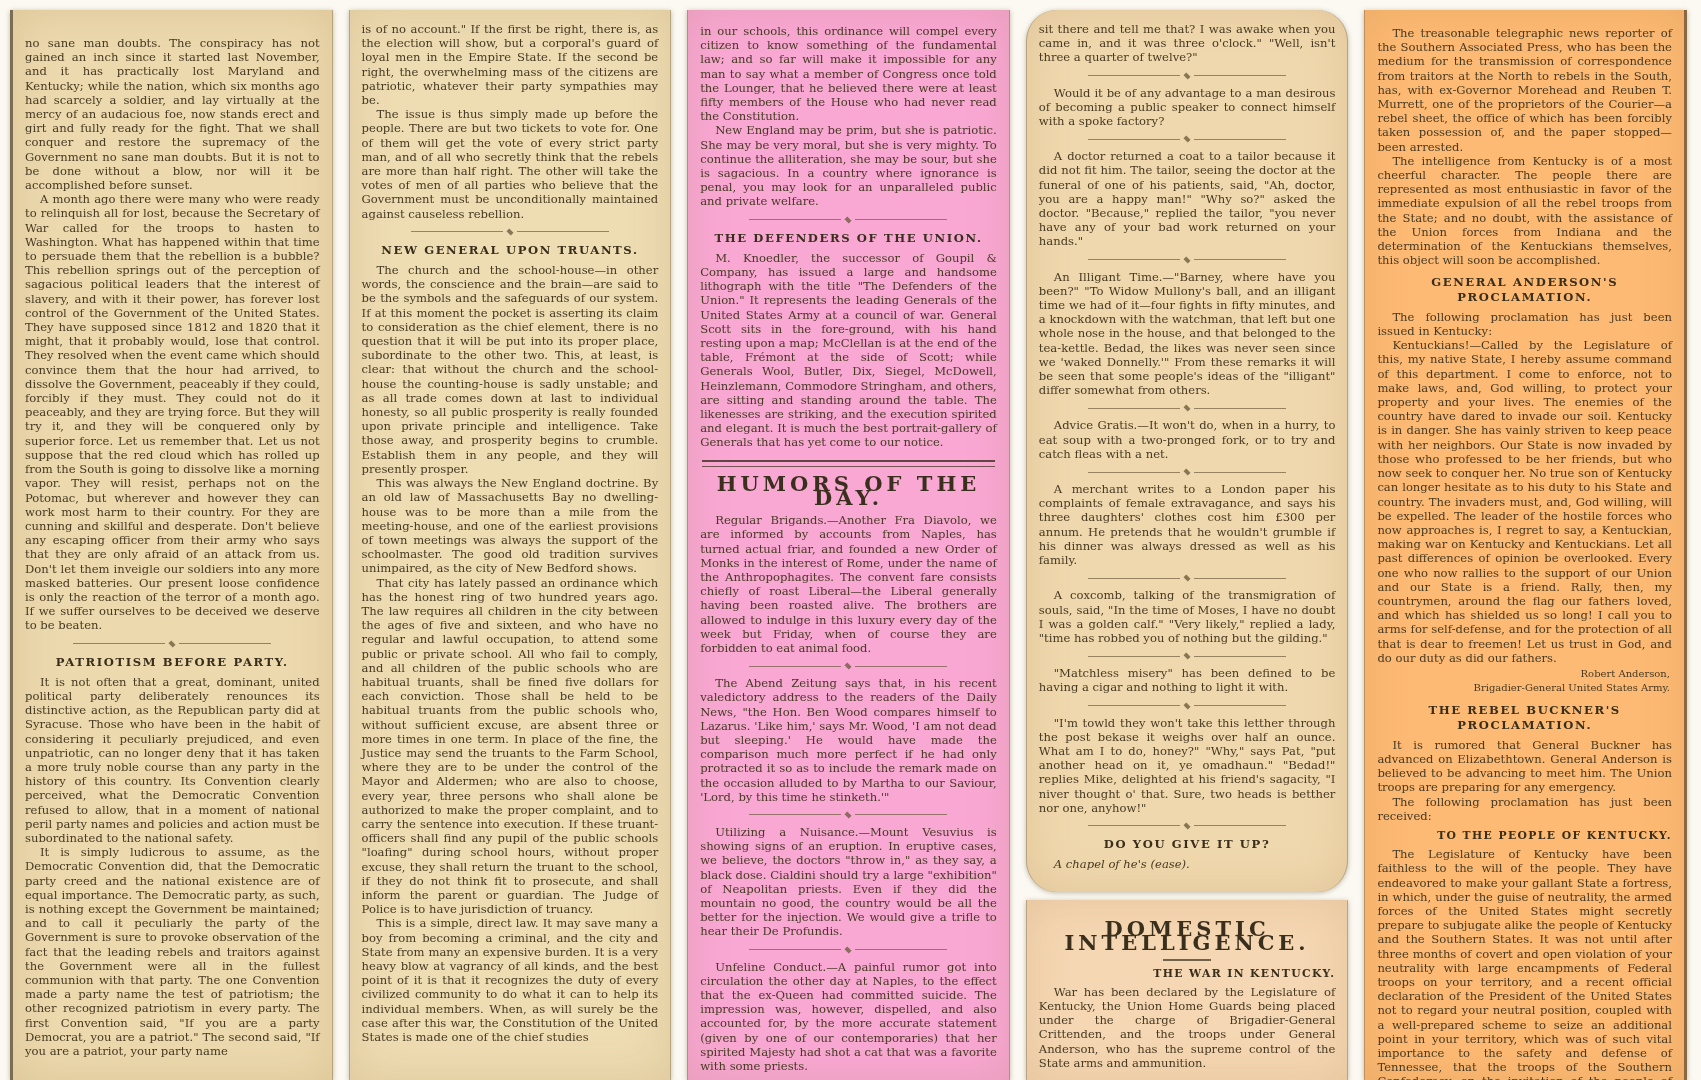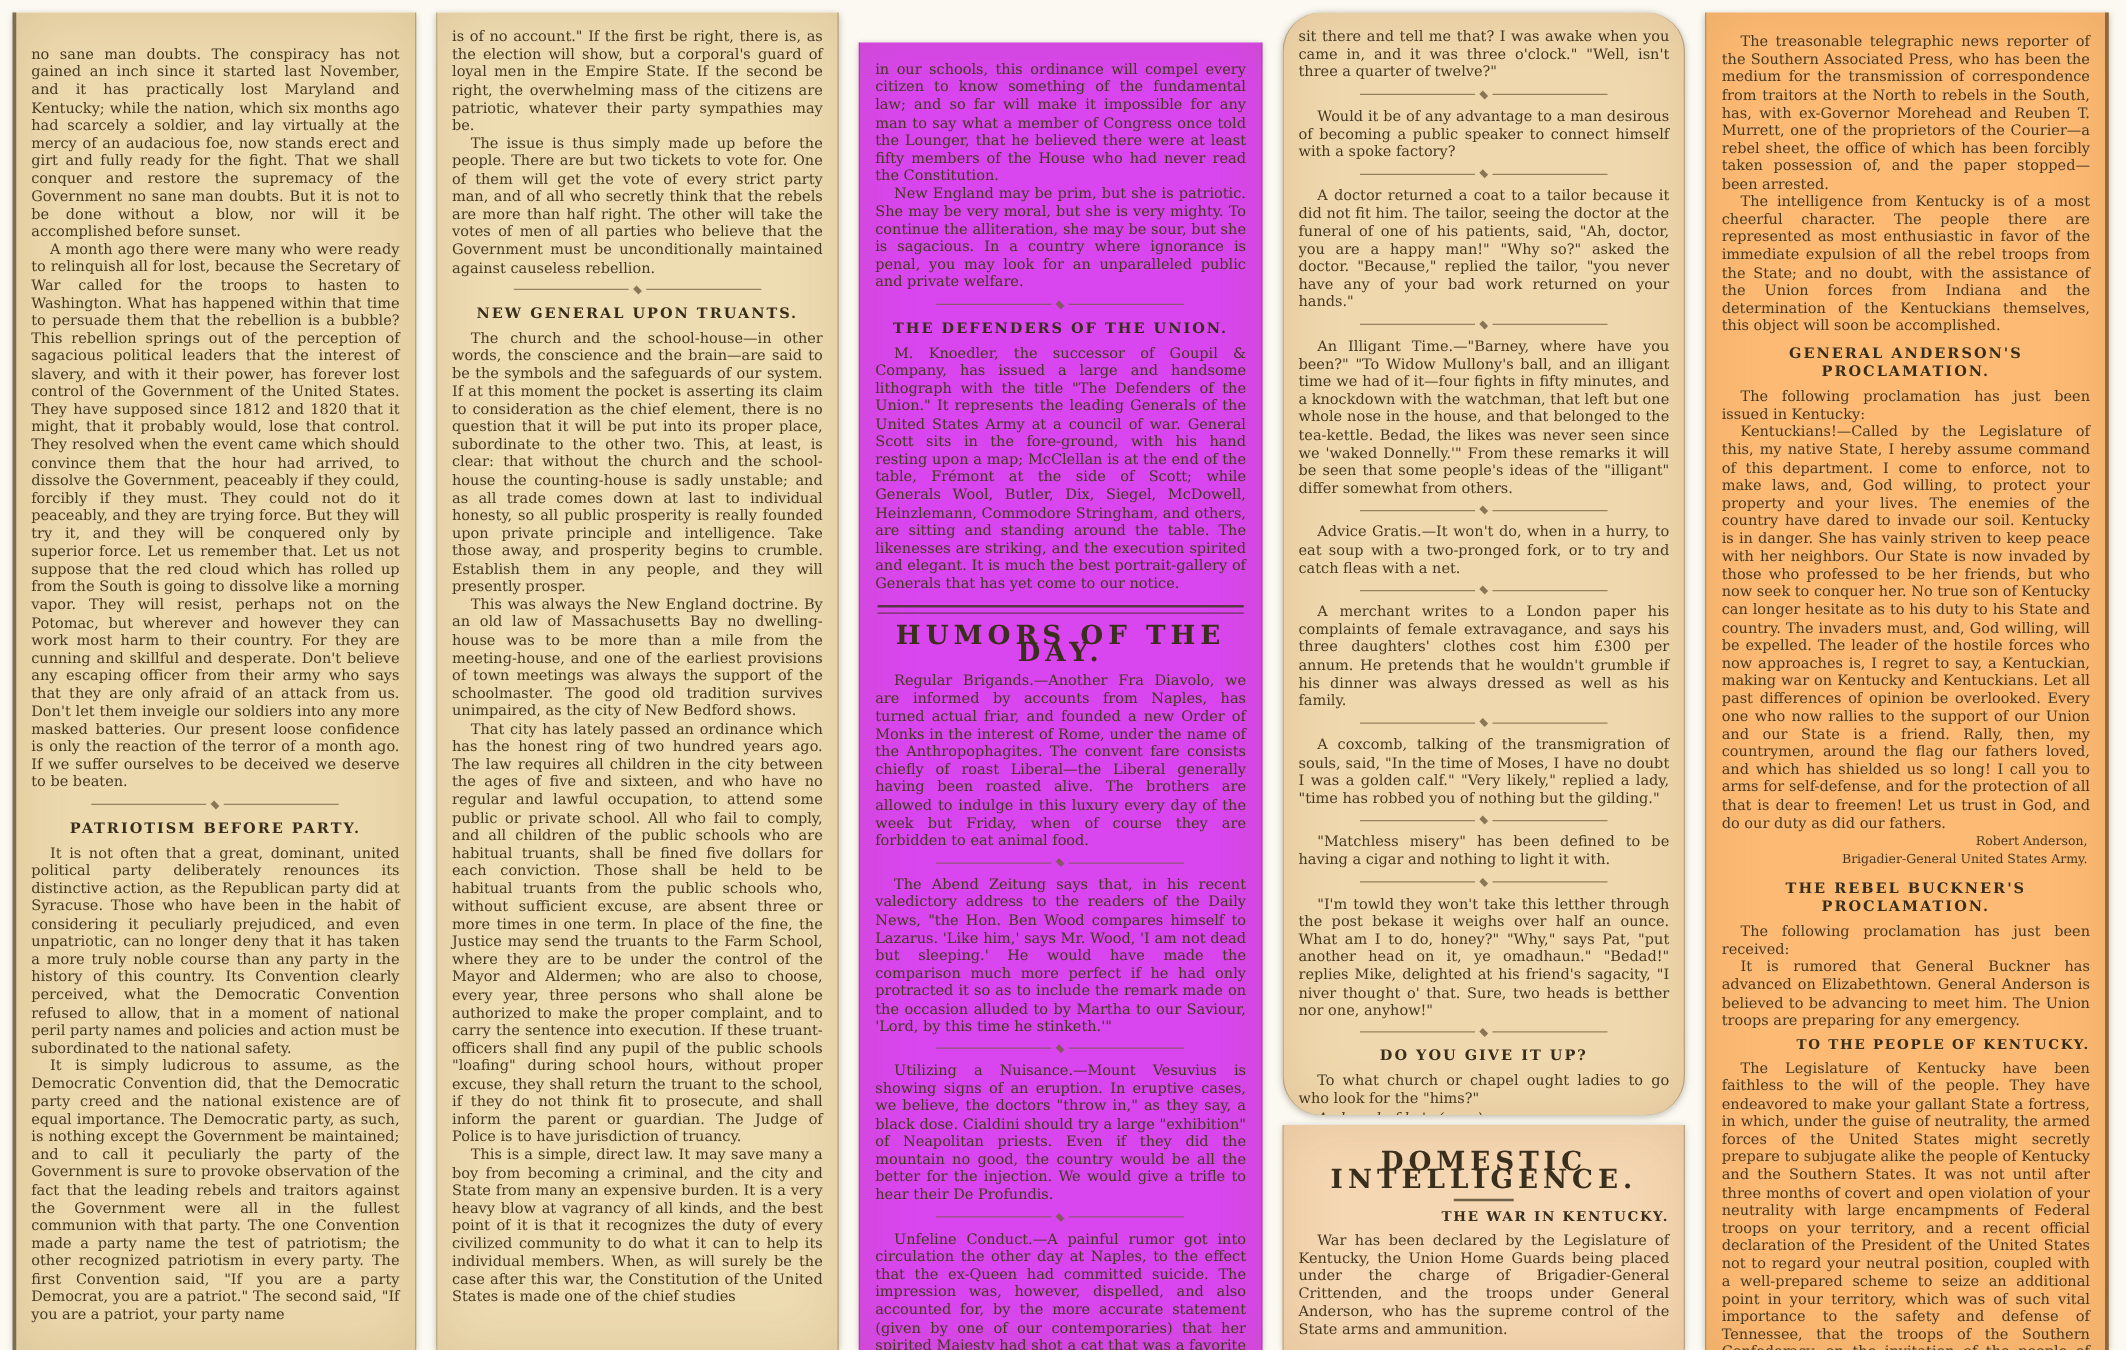--- a/index.html
+++ b/index.html
@@ -76,21 +76,21 @@
           <span class="l"></span>
         </div>
         <div class="h">NEW GENERAL UPON TRUANTS.</div>
         <div class="p">The church and the school-house—in other words, the conscience and the brain—are said to be the symbols and the safeguards of our system. If at this moment the pocket is asserting its claim to consideration as the chief element, there is no question that it will be put into its proper place, subordinate to the other two. This, at least, is clear: that without the church and the school-house the counting-house is sadly unstable; and as all trade comes down at last to individual honesty, so all public prosperity is really founded upon private principle and intelligence. Take those away, and prosperity begins to crumble. Establish them in any people, and they will presently prosper.</div>
         <div class="p">This was always the New England doctrine. By an old law of Massachusetts Bay no dwelling-house was to be more than a mile from the meeting-house, and one of the earliest provisions of town meetings was always the support of the schoolmaster. The good old tradition survives unimpaired, as the city of New Bedford shows.</div>
         <div class="p">That city has lately passed an ordinance which has the honest ring of two hundred years ago. The law requires all children in the city between the ages of five and sixteen, and who have no regular and lawful occupation, to attend some public or private school. All who fail to comply, and all children of the public schools who are habitual truants, shall be fined five dollars for each conviction. Those shall be held to be habitual truants from the public schools who, without sufficient excuse, are absent three or more times in one term. In place of the fine, the Justice may send the truants to the Farm School, where they are to be under the control of the Mayor and Aldermen; who are also to choose, every year, three persons who shall alone be authorized to make the proper complaint, and to carry the sentence into execution. If these truant-officers shall find any pupil of the public schools "loafing" during school hours, without proper excuse, they shall return the truant to the school, if they do not think fit to prosecute, and shall inform the parent or guardian. The Judge of Police is to have jurisdiction of truancy.</div>
         <div class="p">This is a simple, direct law. It may save many a boy from becoming a criminal, and the city and State from many an expensive burden. It is a very heavy blow at vagrancy of all kinds, and the best point of it is that it recognizes the duty of every civilized community to do what it can to help its individual members. When, as will surely be the case after this war, the Constitution of the United States is made one of the chief studies</div>
       </div>
     </div>
   <div class="col">
-      <div class="clipping" style="background: #d946ef; margin-top: 24px;">
+      <div class="clipping" style="background: #f9a8d4;">
         <div class="pf">in our schools, this ordinance will compel every citizen to know something of the fundamental law; and so far will make it impossible for any man to say what a member of Congress once told the Lounger, that he believed there were at least fifty members of the House who had never read the Constitution.</div>
         <div class="p">New England may be prim, but she is patriotic. She may be very moral, but she is very mighty. To continue the alliteration, she may be sour, but she is sagacious. In a country where ignorance is penal, you may look for an unparalleled public and private welfare.</div>
         <div class="orn">
           <span class="l"></span>
           <span class="d"></span>
           <span class="l"></span>
         </div>
         <div class="h">THE DEFENDERS OF THE UNION.</div>
         <div class="p">M. Knoedler, the successor of Goupil &amp; Company, has issued a large and handsome lithograph with the title "The Defenders of the Union." It represents the leading Generals of the United States Army at a council of war. General Scott sits in the fore-ground, with his hand resting upon a map; McClellan is at the end of the table, Frémont at the side of Scott; while Generals Wool, Butler, Dix, Siegel, McDowell, Heinzlemann, Commodore Stringham, and others, are sitting and standing around the table. The likenesses are striking, and the execution spirited and elegant. It is much the best portrait-gallery of Generals that has yet come to our notice.</div>
         <div class="rule"></div>
@@ -166,39 +166,38 @@
           <span class="d"></span>
           <span class="l"></span>
         </div>
         <div class="p">"I'm towld they won't take this letther through the post bekase it weighs over half an ounce. What am I to do, honey?" "Why," says Pat, "put another head on it, ye omadhaun." "Bedad!" replies Mike, delighted at his friend's sagacity, "I niver thought o' that. Sure, two heads is betther nor one, anyhow!"</div>
         <div class="orn">
           <span class="l"></span>
           <span class="d"></span>
           <span class="l"></span>
         </div>
         <div class="h">DO YOU GIVE IT UP?</div>
-        <div class="q">To what church or chapel ought ladies to go who look for the "hims?"</div>
         <div class="ans">A chapel of he's (ease).</div>
       </div>
       <div class="clipping fixed" style="background: rgb(245, 215, 179);">
         <div class="H">DOMESTIC INTELLIGENCE.</div>
         <div class="srule"></div>
         <div class="sh">THE WAR IN KENTUCKY.</div>
         <div class="p">War has been declared by the Legislature of Kentucky, the Union Home Guards being placed under the charge of Brigadier-General Crittenden, and the troops under General Anderson, who has the supreme control of the State arms and ammunition.</div>
       </div>
     </div>
   <div class="col">
       <div class="clipping" style="background: #fdba74;">
         <div class="p">The treasonable telegraphic news reporter of the Southern Associated Press, who has been the medium for the transmission of correspondence from traitors at the North to rebels in the South, has, with ex-Governor Morehead and Reuben T. Murrett, one of the proprietors of the Courier—a rebel sheet, the office of which has been forcibly taken possession of, and the paper stopped—been arrested.</div>
         <div class="p">The intelligence from Kentucky is of a most cheerful character. The people there are represented as most enthusiastic in favor of the immediate expulsion of all the rebel troops from the State; and no doubt, with the assistance of the Union forces from Indiana and the determination of the Kentuckians themselves, this object will soon be accomplished.</div>
         <div class="h">GENERAL ANDERSON'S PROCLAMATION.</div>
         <div class="p">The following proclamation has just been issued in Kentucky:</div>
         <div class="p">Kentuckians!—Called by the Legislature of this, my native State, I hereby assume command of this department. I come to enforce, not to make laws, and, God willing, to protect your property and your lives. The enemies of the country have dared to invade our soil. Kentucky is in danger. She has vainly striven to keep peace with her neighbors. Our State is now invaded by those who professed to be her friends, but who now seek to conquer her. No true son of Kentucky can longer hesitate as to his duty to his State and country. The invaders must, and, God willing, will be expelled. The leader of the hostile forces who now approaches is, I regret to say, a Kentuckian, making war on Kentucky and Kentuckians. Let all past differences of opinion be overlooked. Every one who now rallies to the support of our Union and our State is a friend. Rally, then, my countrymen, around the flag our fathers loved, and which has shielded us so long! I call you to arms for self-defense, and for the protection of all that is dear to freemen! Let us trust in God, and do our duty as did our fathers.</div>
         <div class="sig">Robert Anderson,
 Brigadier-General United States Army.</div>
         <div class="h">THE REBEL BUCKNER'S PROCLAMATION.</div>
+        <div class="p">It is rumored that General Buckner has advanced on Elizabethtown. General Anderson is believed to be advancing to meet him. The Union troops are preparing for any emergency.</div>
         <div class="p">The following proclamation has just been received:</div>
-        <div class="p">It is rumored that General Buckner has advanced on Elizabethtown. General Anderson is believed to be advancing to meet him. The Union troops are preparing for any emergency.</div>
         <div class="sh">TO THE PEOPLE OF KENTUCKY.</div>
         <div class="p">The Legislature of Kentucky have been faithless to the will of the people. They have endeavored to make your gallant State a fortress, in which, under the guise of neutrality, the armed forces of the United States might secretly prepare to subjugate alike the people of Kentucky and the Southern States. It was not until after three months of covert and open violation of your neutrality with large encampments of Federal troops on your territory, and a recent official declaration of the President of the United States not to regard your neutral position, coupled with a well-prepared scheme to seize an additional point in your territory, which was of such vital importance to the safety and defense of Tennessee, that the troops of the Southern Confederacy, on the invitation of the people of Kentucky, occupied a defensive post in your State. In doing so the commander announced his purpose to evacuate your territory simultaneously with a similar movement on the part of the Federal forces, whenever the Legislature of Kentucky shall undertake to enforce against both belligerents the strict neutrality which they have so often declared. I return among you, citizens of Kentucky, at the head of a force, the advance of which is composed entirely of Kentuckians. We do not come to molest any citizen, whatever may be his political opinion. Unlike the agents of the Northern despotism, who seek to reduce us to the condition of dependent vassals, we believe that the recognition of the civil rights of citizens is the foundation of constitutional liberty; and that the claim of the President of the United States to declare martial law, to suspend the privilege of the writ of habeas corpus, and to convert every barrack and prison in the land into a Bastile is nothing but the claim which other tyrants have assumed to subjugate a free people. The Confederate States occupy Bowling Green as a defensive position. I renew the pledges of commanders of other columns of Confederate troops to retire from the territory of Kentucky on the same conditions which will govern their movements. I further give you my own assurance that the force under my command will be used as an aid to the government of Kentucky in carrying out the strict neutrality desired by</div>
       </div>
     </div>
 </div>
 
 </body></html>

